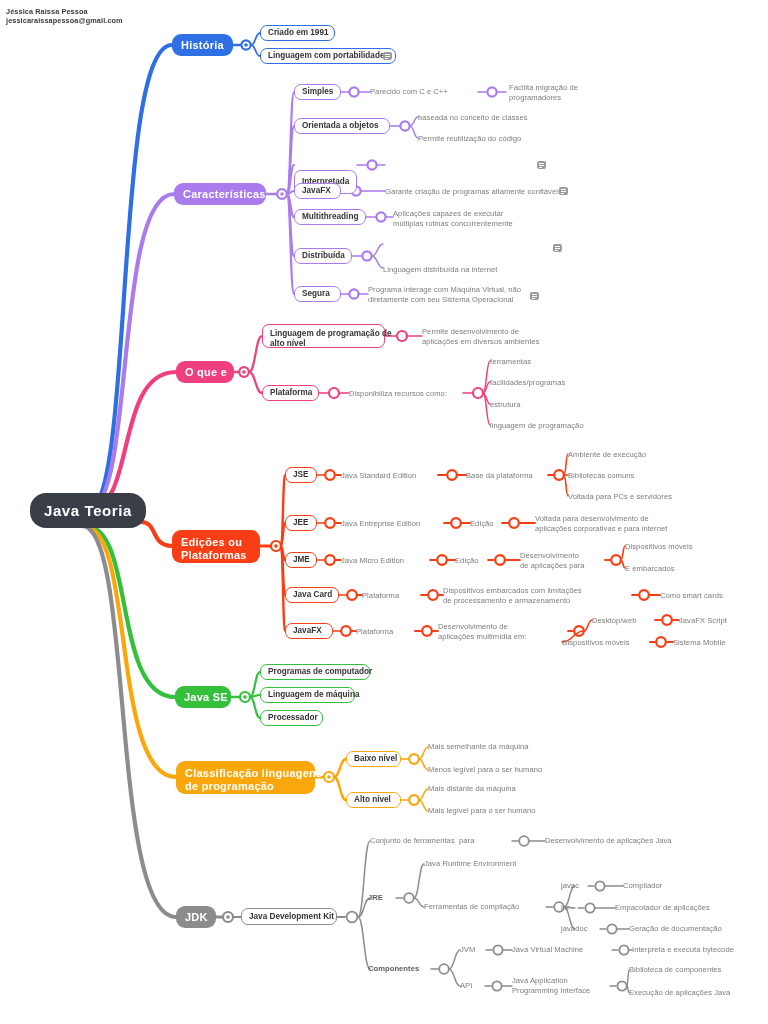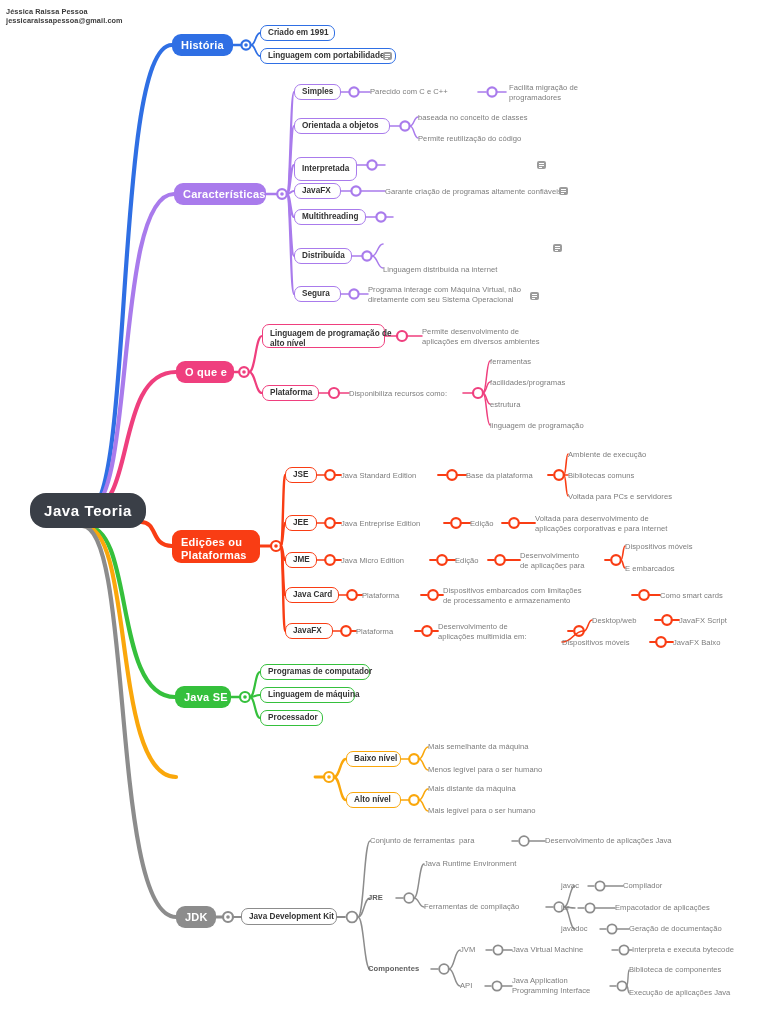--- a/index.html
+++ b/index.html
@@ -265,36 +265,38 @@
 
   <div class="node l2" style="left:294px;top:84px;width:47px;height:16px;border-color:#a97bec;">Simples</div>
   <div class="leaf node" style="left:370px;top:87px;width:115px;">Parecido com C e C++</div>
   <div class="leaf node" style="left:509px;top:83px;width:120px;">Facilita migração de
 programadores</div>
 
   <div class="node l2" style="left:294px;top:118px;width:96px;height:16px;border-color:#a97bec;">Orientada a objetos</div>
   <div class="leaf node" style="left:418px;top:113px;width:160px;">baseada no conceito de classes</div>
   <div class="leaf node" style="left:418px;top:134px;width:160px;">Permite reutilização do código</div>
 
-  <div class="node l2" style="left:294px;top:157px;width:63px;height:24px;border-color:#a97bec;text-align:right;">Interpretada</div>
+  <div class="node l2" style="left:294px;top:170px;width:63px;height:24px;border-color:#a97bec;text-align:right;">Interpretada</div>
   <div class="note" style="left:537px;top:161px;">
     <i></i>
       <i></i>
       <i></i>
     </div>
 
   <div class="node l2" style="left:294px;top:183px;width:47px;height:16px;border-color:#a97bec;">JavaFX</div>
   <div class="leaf node" style="left:385px;top:187px;width:185px;">Garante criação de programas altamente confiáveis</div>
   <div class="note" style="left:559px;top:187px;">
     <i></i>
       <i></i>
       <i></i>
     </div>
 
   <div class="node l2" style="left:294px;top:209px;width:72px;height:16px;border-color:#a97bec;">Multithreading</div>
+  <div class="leaf node" style="left:393px;top:209px;width:165px;">Aplicações capazes de executar
+múltiplas rotinas concorrentemente</div>
 
   <div class="node l2" style="left:294px;top:248px;width:58px;height:16px;border-color:#a97bec;">Distribuída</div>
   <div class="note" style="left:553px;top:244px;">
     <i></i>
       <i></i>
       <i></i>
     </div>
   <div class="leaf node" style="left:383px;top:265px;width:180px;">Linguagem distribuída na internet</div>
 
   <div class="node l2" style="left:294px;top:286px;width:47px;height:16px;border-color:#a97bec;">Segura</div>
@@ -350,27 +352,29 @@
 de processamento e armazenamento</div>
   <div class="leaf node" style="left:660px;top:591px;width:100px;">Como smart cards</div>
 
   <div class="node l2" style="left:285px;top:623px;width:48px;height:16px;border-color:#f93d14;">JavaFX</div>
   <div class="leaf node" style="left:356px;top:627px;width:65px;">Plataforma</div>
   <div class="leaf node" style="left:438px;top:622px;width:125px;">Desenvolvimento de
 aplicações multimídia em:</div>
   <div class="leaf node" style="left:592px;top:616px;width:65px;">Desktop/web</div>
   <div class="leaf node" style="left:679px;top:616px;width:85px;">JavaFX Script</div>
   <div class="leaf node" style="left:562px;top:638px;width:90px;">Dispositivos móveis</div>
-  <div class="leaf node" style="left:673px;top:638px;width:85px;">JavaFX Baixo</div>
+  <div class="leaf node" style="left:673px;top:638px;width:85px;">Sistema Mobile</div>
 
   <div class="node l1" style="left:175px;top:686px;width:56px;height:22px;background:#35c03c;">Java SE</div>
   <div class="node l2" style="left:260px;top:664px;width:110px;height:16px;border-color:#35c03c;">Programas de computador</div>
   <div class="node l2" style="left:260px;top:687px;width:95px;height:16px;border-color:#35c03c;">Linguagem de máquina</div>
   <div class="node l2" style="left:260px;top:710px;width:63px;height:16px;border-color:#35c03c;">Processador</div>
 
+  <div class="node l1 two" style="left:176px;top:761px;width:139px;height:33px;background:#faa70b;">Classificação linguagens
+de programação</div>
   <div class="node l2" style="left:346px;top:751px;width:55px;height:16px;border-color:#faa70b;">Baixo nível</div>
   <div class="leaf node" style="left:428px;top:742px;width:160px;">Mais semelhante da máquina</div>
   <div class="leaf node" style="left:428px;top:765px;width:175px;">Menos legível para o ser humano</div>
   <div class="node l2" style="left:346px;top:792px;width:55px;height:16px;border-color:#faa70b;">Alto nível</div>
   <div class="leaf node" style="left:428px;top:784px;width:160px;">Mais distante da máquina</div>
   <div class="leaf node" style="left:428px;top:806px;width:175px;">Mais legível para o ser humano</div>
 
   <div class="node l1" style="left:176px;top:906px;width:40px;height:22px;background:#8c8c8c;">JDK</div>
   <div class="node l2" style="left:241px;top:908px;width:96px;height:17px;border-color:#8c8c8c;">Java Development Kit</div>
 

